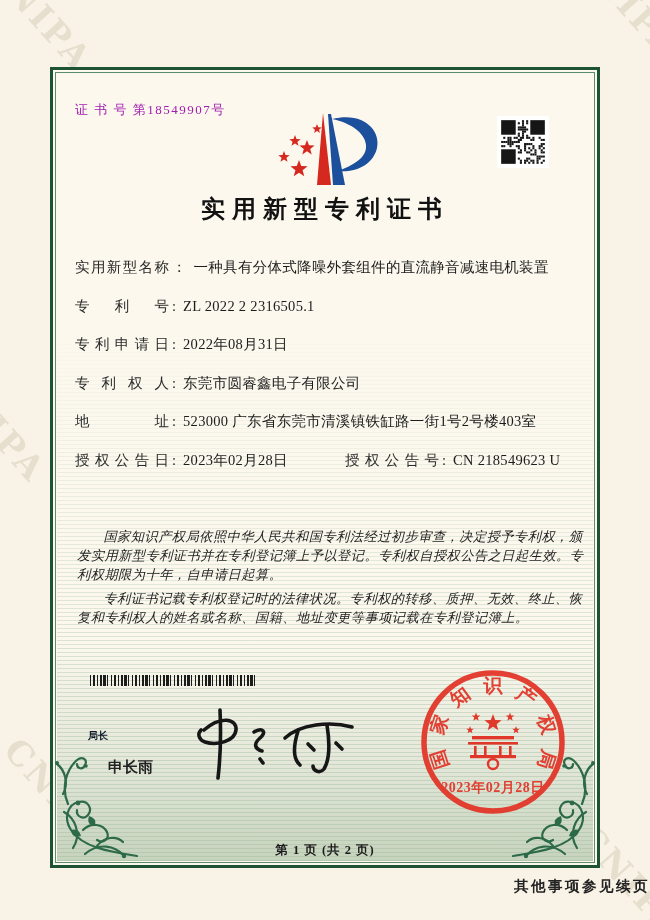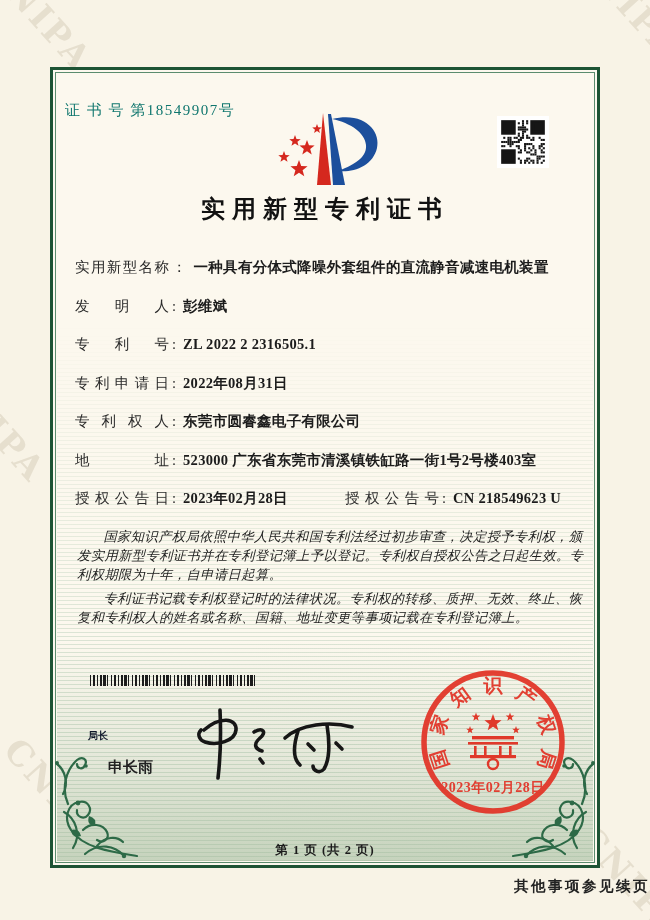--- a/index.html
+++ b/index.html
@@ -22,32 +22,32 @@
         background:repeating-linear-gradient(0deg,rgba(110,160,125,.30) 0 1px,rgba(0,0,0,0) 1px 4px);
         -webkit-mask-image:linear-gradient(180deg,transparent 0 32%,rgba(0,0,0,.5) 58%,#000 85%);
         mask-image:linear-gradient(180deg,transparent 0 32%,rgba(0,0,0,.5) 58%,#000 85%);}
 
   .flourish{position:absolute;z-index:4;}
   .flourish svg{display:block;}
   .flourish.right{transform:scaleX(-1);}
 
   
   .content{position:absolute;inset:0;z-index:5;color:#222;}
-  .cert-no{position:absolute;left:65px;top:101px;font-size:15px;letter-spacing:1.5px;color:#0f766e;}
+  .cert-no{position:absolute;left:75px;top:101px;font-size:13px;letter-spacing:1.5px;color:#a21caf;}
   .logo{position:absolute;left:268px;top:110px;}
   .qr{position:absolute;left:497px;top:116px;width:52px;height:52px;background:#fff;}
   .title{position:absolute;left:0;top:193px;width:100%;text-align:center;font-size:24px;
          font-weight:700;letter-spacing:7px;color:#111;}
 
   .fields{position:absolute;left:75px;top:257px;width:516px;display:flex;flex-direction:column;gap:17.5px;
           font-size:14.5px;}
   .frow{position:relative;line-height:21px;white-space:nowrap;}
   .flabel{display:inline-block;width:94px;text-align:justify;text-align-last:justify;color:#2b2b2b;vertical-align:top;}
   .fcolon{margin:0 7px 0 3px;color:#2b2b2b;}
-  .fvalue{font-weight:700;color:#1c1c1c;letter-spacing:.3px;}
+  .fvalue{font-weight:400;color:#1c1c1c;letter-spacing:.3px;}
   .pair2{position:absolute;left:270px;top:0;}
 
   .paras{position:absolute;left:73px;top:527px;width:514px;font-size:13.2px;line-height:19px;
          font-style:italic;letter-spacing:.5px;color:#1d1d1d;}
   .paras p{margin:0 0 5px 4px;text-indent:2em;font-weight:500;}
 
   .barcode{position:absolute;left:90px;top:675px;width:165px;height:11px;
      background:repeating-linear-gradient(90deg,#1c1c1c 0 1.5px,transparent 1.5px 3px,
         #1c1c1c 3px 5.5px,transparent 5.5px 7px,#1c1c1c 7px 8px,transparent 8px 10.5px);}
 
@@ -278,23 +278,20 @@
         </svg>
     </div>
 
     <div class="title">实用新型专利证书</div>
 
     <div class="fields">
       <div class="frow">
         <span class="flabel">实用新型名称</span><span class="fcolon">：</span><span class="fvalue">一种具有分体式降噪外套组件的直流静音减速电机装置</span>
       </div>
       <div class="frow">
-        <span class="flabel">发明人</span><span class="fcolon">:</span><span class="fvalue">彭维斌</span>
-      </div>
-      <div class="frow">
         <span class="flabel">专利号</span><span class="fcolon">:</span><span class="fvalue">ZL 2022 2 2316505.1</span>
       </div>
       <div class="frow">
         <span class="flabel">专利申请日</span><span class="fcolon">:</span><span class="fvalue">2022年08月31日</span>
       </div>
       <div class="frow">
         <span class="flabel">专利权人</span><span class="fcolon">:</span><span class="fvalue">东莞市圆睿鑫电子有限公司</span>
       </div>
       <div class="frow">
         <span class="flabel">地址</span><span class="fcolon">:</span><span class="fvalue">523000 广东省东莞市清溪镇铁缸路一街1号2号楼403室</span>

